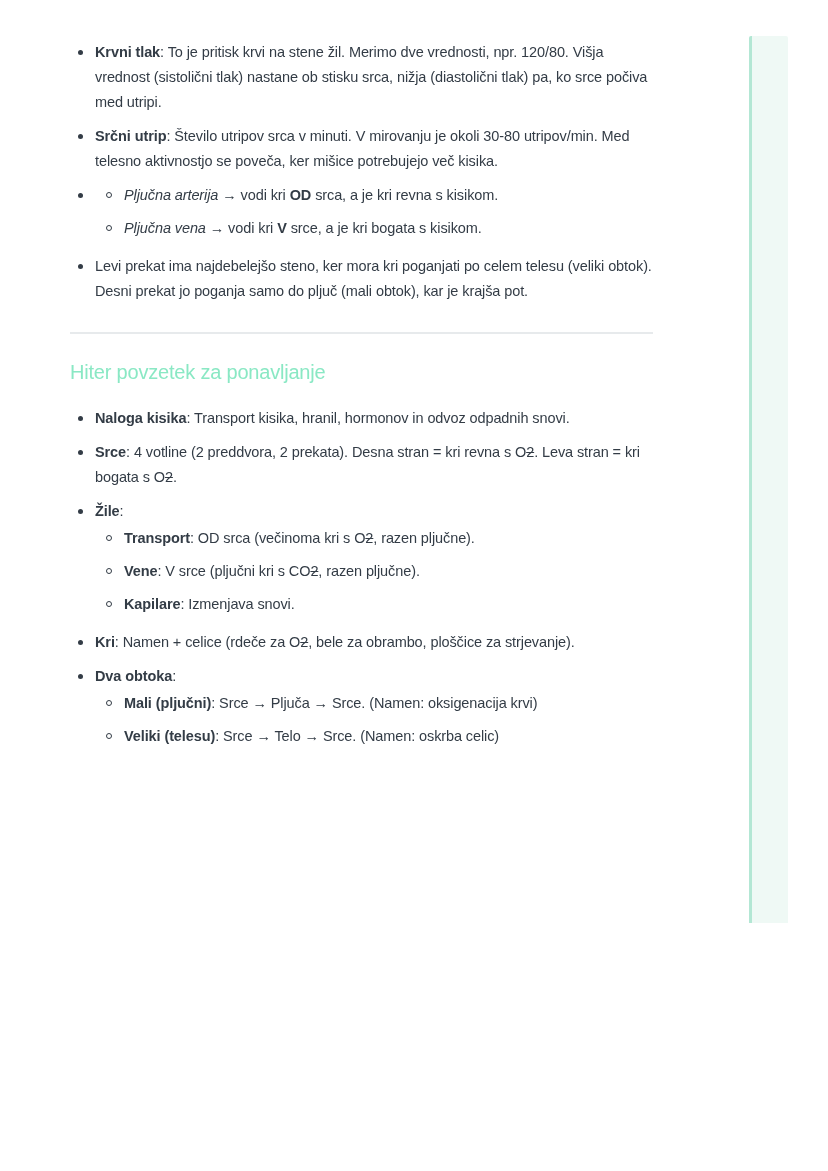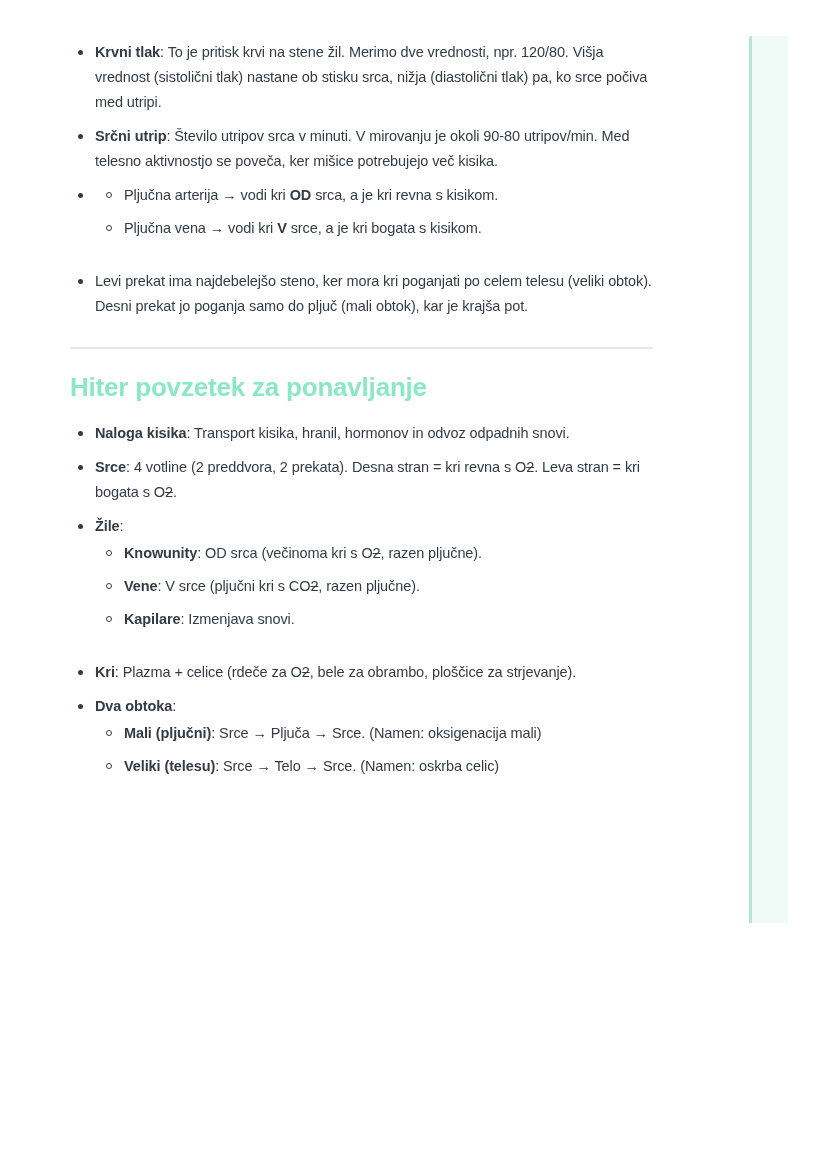--- a/index.html
+++ b/index.html
@@ -45,21 +45,21 @@
     padding-left:25px;
     margin-top:9px;
   }
   .li.l1:first-child{margin-top:0;}
   .li.sub{
     margin-left:27px;
     padding-left:27px;
     margin-top:8px;
   }
   .li.l1 + .li.sub{margin-top:2px;}
-  .li.sub + .li.l1{margin-top:28px;}
+  .li.sub + .li.l1{margin-top:13px;}
   .marker{
     position:absolute;
     display:block;
   }
   .marker.dot{
     left:8px;
     top:10px;
     width:5px;
     height:5px;
     border-radius:50%;
@@ -68,33 +68,33 @@
   .marker.hollow{
     left:9px;
     top:9px;
     width:6px;
     height:6px;
     border-radius:50%;
     border:1.4px solid var(--text);
     background:transparent;
   }
   .bold{font-weight:700;}
-  .italic{}
+  .italic{font-style:italic;}
   .strike{text-decoration:line-through;}
   .section-divider{
     height:1.5px;
     background:var(--divider);
     margin-top:28px;
   }
   .section-heading{
     margin-top:24px;
     margin-bottom:20px;
-    font-size:26px;
+    font-size:20px;
     line-height:28px;
-    font-weight:700;
+    font-weight:400;
     letter-spacing:-0.2px;
     color:var(--mint);
   }
   .copyright{
     position:absolute;
     top:1103px;
     right:53px;
     font-size:17px;
     letter-spacing:0.3px;
     color:var(--footer);
@@ -105,41 +105,41 @@
 <body>
 
 <div class="page">
 
   <div class="accent-bar"></div>
 
   <div class="content">
 
     <div class="bullet-list">
         <div class="li l1"><span class="marker dot"></span><span class="li-text"><span class="bold">Krvni tlak</span><span>: To je pritisk krvi na stene žil. Merimo dve vrednosti, npr. 120/80. Višja vrednost (sistolični tlak) nastane ob stisku srca, nižja (diastolični tlak) pa, ko srce počiva med utripi.</span></span></div>
-        <div class="li l1"><span class="marker dot"></span><span class="li-text"><span class="bold">Srčni utrip</span><span>: Število utripov srca v minuti. V mirovanju je okoli 90-80 utripov/min. Med telesno aktivnostjo se poveča, ker mišice potrebujejo več kisika.</span></span></div>
+        <div class="li l1"><span class="marker dot"></span><span class="li-text"><span class="bold">Srčni utrip</span><span>: Število utripov srca v minuti. V mirovanju je okoli 30-80 utripov/min. Med telesno aktivnostjo se poveča, ker mišice potrebujejo več kisika.</span></span></div>
         <div class="li l1"><span class="marker dot"></span></div>
         <div class="li sub"><span class="marker hollow"></span><span class="li-text"><span class="italic">Pljučna arterija</span><span> → vodi kri </span><span class="bold">OD</span><span> srca, a je kri revna s kisikom.</span></span></div>
         <div class="li sub"><span class="marker hollow"></span><span class="li-text"><span class="italic">Pljučna vena</span><span> → vodi kri </span><span class="bold">V</span><span> srce, a je kri bogata s kisikom.</span></span></div>
         <div class="li l1"><span class="marker dot"></span><span class="li-text"><span>Levi prekat ima najdebelejšo steno, ker mora kri poganjati po celem telesu (veliki obtok). Desni prekat jo poganja samo do pljuč (mali obtok), kar je krajša pot.</span></span></div>
       </div>
 
     <div class="section-divider"></div>
 
     <h2 class="section-heading">Hiter povzetek za ponavljanje</h2>
 
     <div class="bullet-list">
         <div class="li l1"><span class="marker dot"></span><span class="li-text"><span class="bold">Naloga kisika</span><span>: Transport kisika, hranil, hormonov in odvoz odpadnih snovi.</span></span></div>
         <div class="li l1"><span class="marker dot"></span><span class="li-text"><span class="bold">Srce</span><span>: 4 votline (2 preddvora, 2 prekata). Desna stran = kri revna s O</span><span class="strike">2</span><span>. Leva stran = kri bogata s O</span><span class="strike">2</span><span>.</span></span></div>
         <div class="li l1"><span class="marker dot"></span><span class="li-text"><span class="bold">Žile</span><span>:</span></span></div>
-        <div class="li sub"><span class="marker hollow"></span><span class="li-text"><span class="bold">Knowunity</span><span>: OD srca (večinoma kri s O</span><span class="strike">2</span><span>, razen pljučne).</span></span></div>
+        <div class="li sub"><span class="marker hollow"></span><span class="li-text"><span class="bold">Transport</span><span>: OD srca (večinoma kri s O</span><span class="strike">2</span><span>, razen pljučne).</span></span></div>
         <div class="li sub"><span class="marker hollow"></span><span class="li-text"><span class="bold">Vene</span><span>: V srce (pljučni kri s CO</span><span class="strike">2</span><span>, razen pljučne).</span></span></div>
         <div class="li sub"><span class="marker hollow"></span><span class="li-text"><span class="bold">Kapilare</span><span>: Izmenjava snovi.</span></span></div>
-        <div class="li l1"><span class="marker dot"></span><span class="li-text"><span class="bold">Kri</span><span>: Plazma + celice (rdeče za O</span><span class="strike">2</span><span>, bele za obrambo, ploščice za strjevanje).</span></span></div>
+        <div class="li l1"><span class="marker dot"></span><span class="li-text"><span class="bold">Kri</span><span>: Namen + celice (rdeče za O</span><span class="strike">2</span><span>, bele za obrambo, ploščice za strjevanje).</span></span></div>
         <div class="li l1"><span class="marker dot"></span><span class="li-text"><span class="bold">Dva obtoka</span><span>:</span></span></div>
-        <div class="li sub"><span class="marker hollow"></span><span class="li-text"><span class="bold">Mali (pljučni)</span><span>: Srce → Pljuča → Srce. (Namen: oksigenacija mali)</span></span></div>
+        <div class="li sub"><span class="marker hollow"></span><span class="li-text"><span class="bold">Mali (pljučni)</span><span>: Srce → Pljuča → Srce. (Namen: oksigenacija krvi)</span></span></div>
         <div class="li sub"><span class="marker hollow"></span><span class="li-text"><span class="bold">Veliki (telesu)</span><span>: Srce → Telo → Srce. (Namen: oskrba celic)</span></span></div>
       </div>
 
   </div>
 
   <div class="copyright">(c) Knowunity 2025</div>
 
 </div>
 
 </body></html>

